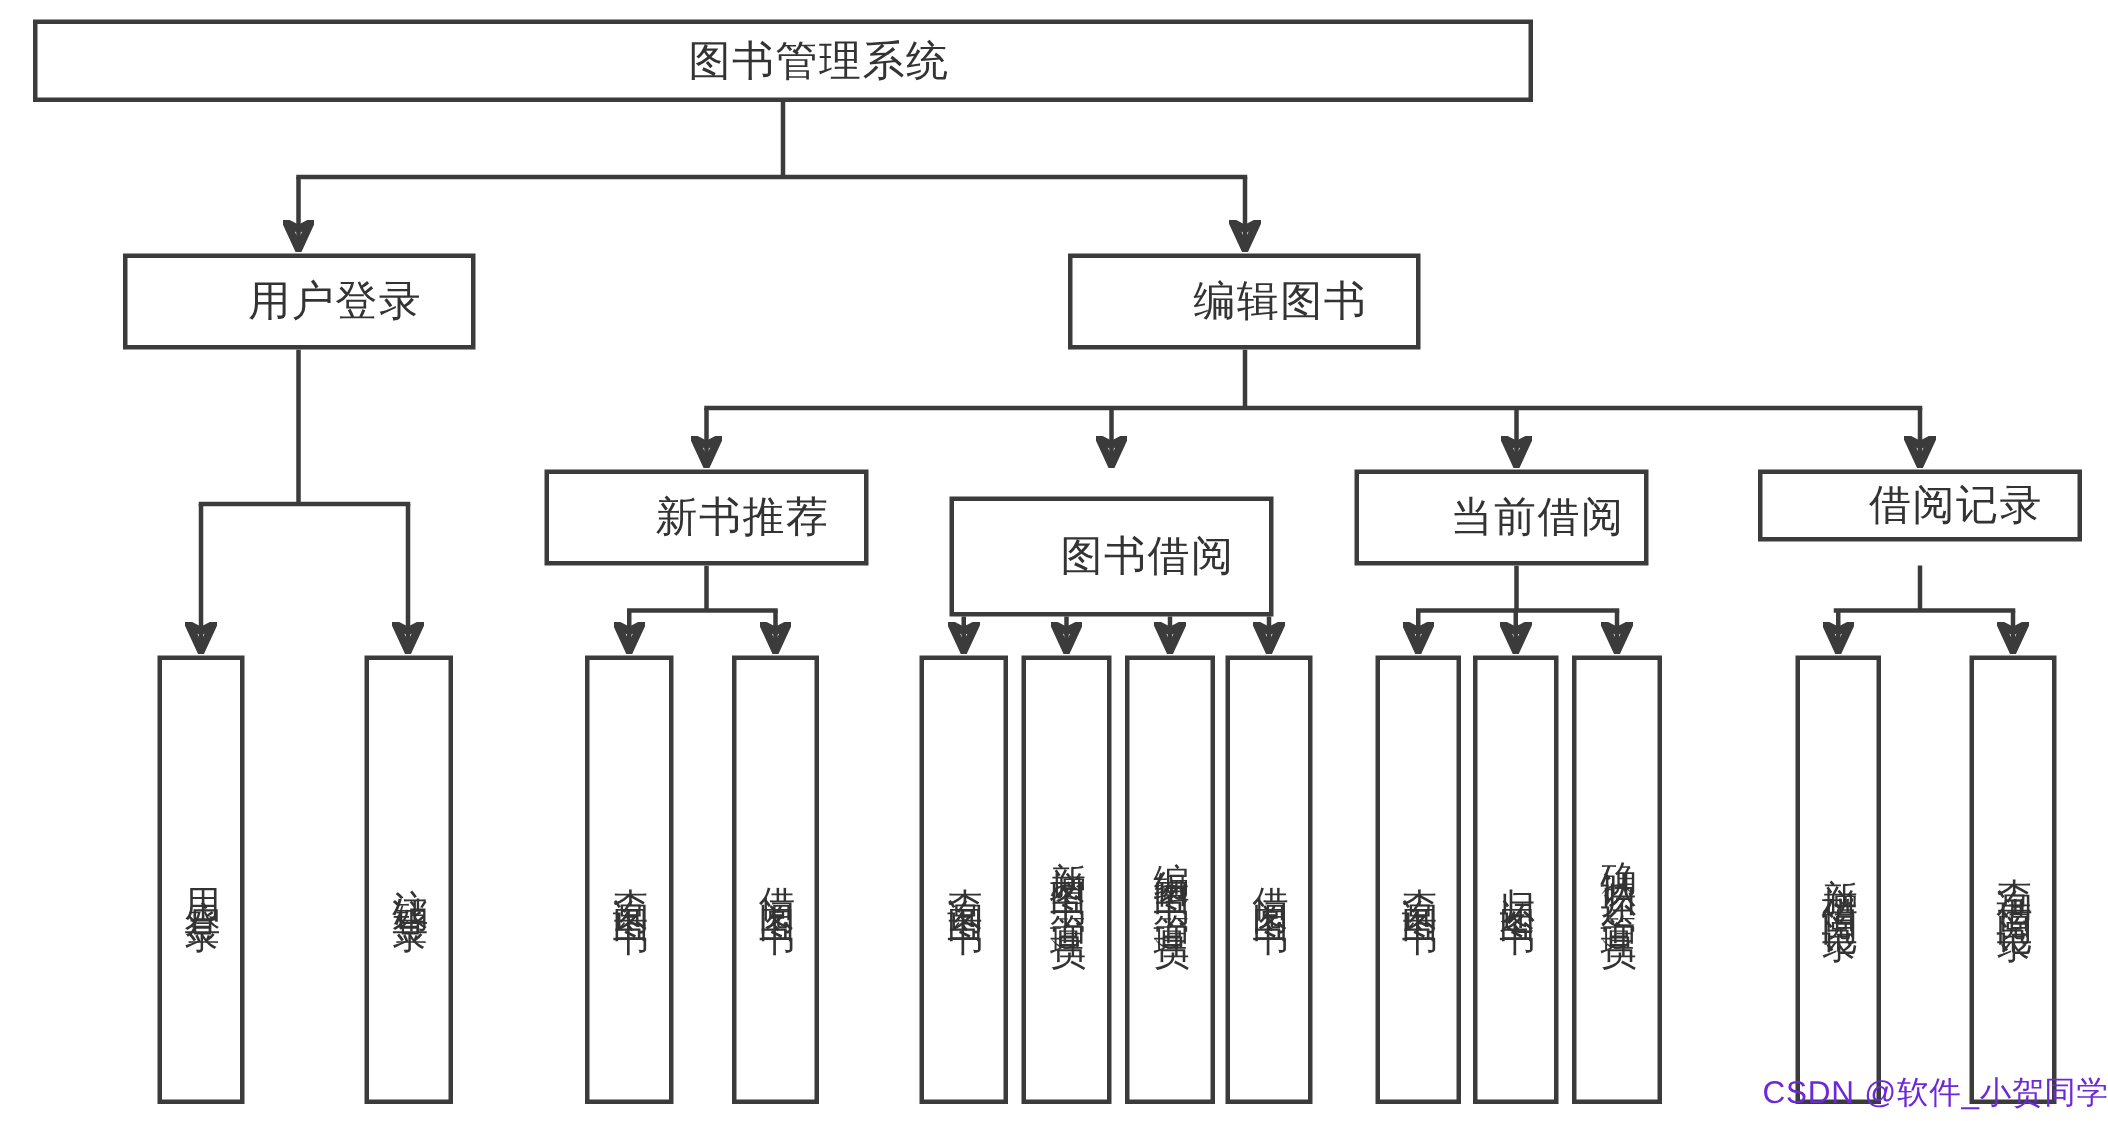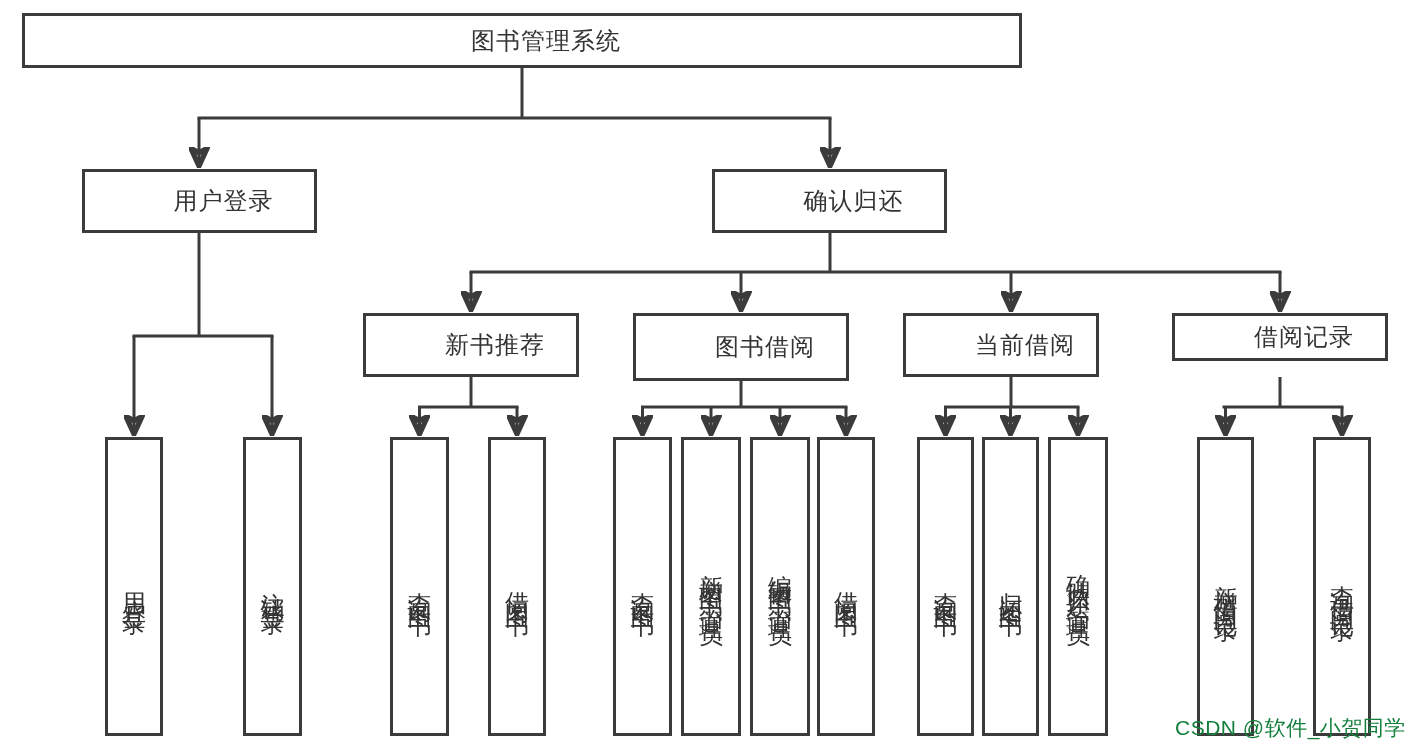--- a/index.html
+++ b/index.html
@@ -31,41 +31,41 @@
     box-sizing: border-box;
     background: #ffffff;
     border: 3px solid #3b3b3b;
     display: flex;
     align-items: center;
     justify-content: center;
     color: #333333;
     z-index: 2;
   }
   .hnode {
-    font-size: 24px;
+    font-size: 28px;
     letter-spacing: 1px;
     white-space: nowrap;
     padding-left: 48px;
   }
   .leaf {
     font-size: 24px;
   }
   .leaf .vtext {
     writing-mode: vertical-rl;
     text-orientation: upright;
     letter-spacing: 7px;
     line-height: 1;
     white-space: nowrap;
   }
   .watermark {
     position: absolute;
     left: 1175px;
     top: 714px;
     font-size: 21px;
-    color: #15803d;
+    color: #6d28d9;
     letter-spacing: 0.5px;
     white-space: nowrap;
     z-index: 5;
   }
 </style>
 </head>
 <body>
 
 <div class="canvas">
 
@@ -118,27 +118,27 @@
   </svg>
 
   <div class="node hnode" style="left:22px; top:13px; width:1000px; height:55px;">
     <span>图书管理系统</span>
   </div>
 
   <div class="node hnode" style="left:82px; top:169px; width:235px; height:64px;">
     <span>用户登录</span>
   </div>
   <div class="node hnode" style="left:712px; top:169px; width:235px; height:64px;">
-    <span>确认归还</span>
+    <span>编辑图书</span>
   </div>
 
   <div class="node hnode" style="left:363px; top:313px; width:216px; height:64px;justify-content:center;">
     <span>新书推荐</span>
   </div>
-  <div class="node hnode" style="left:633px; top:313px; width:216px; height:68px;">
+  <div class="node hnode" style="left:633px; top:331px; width:216px; height:80px;">
     <span>图书借阅</span>
   </div>
   <div class="node hnode" style="left:903px; top:313px; width:196px; height:64px;">
     <span>当前借阅</span>
   </div>
   <div class="node hnode" style="left:1172px; top:313px; width:216px; height:48px;">
     <span>借阅记录</span>
   </div>
 
   <div class="node leaf" style="left:105px; top:437px; width:58px; height:299px;">

